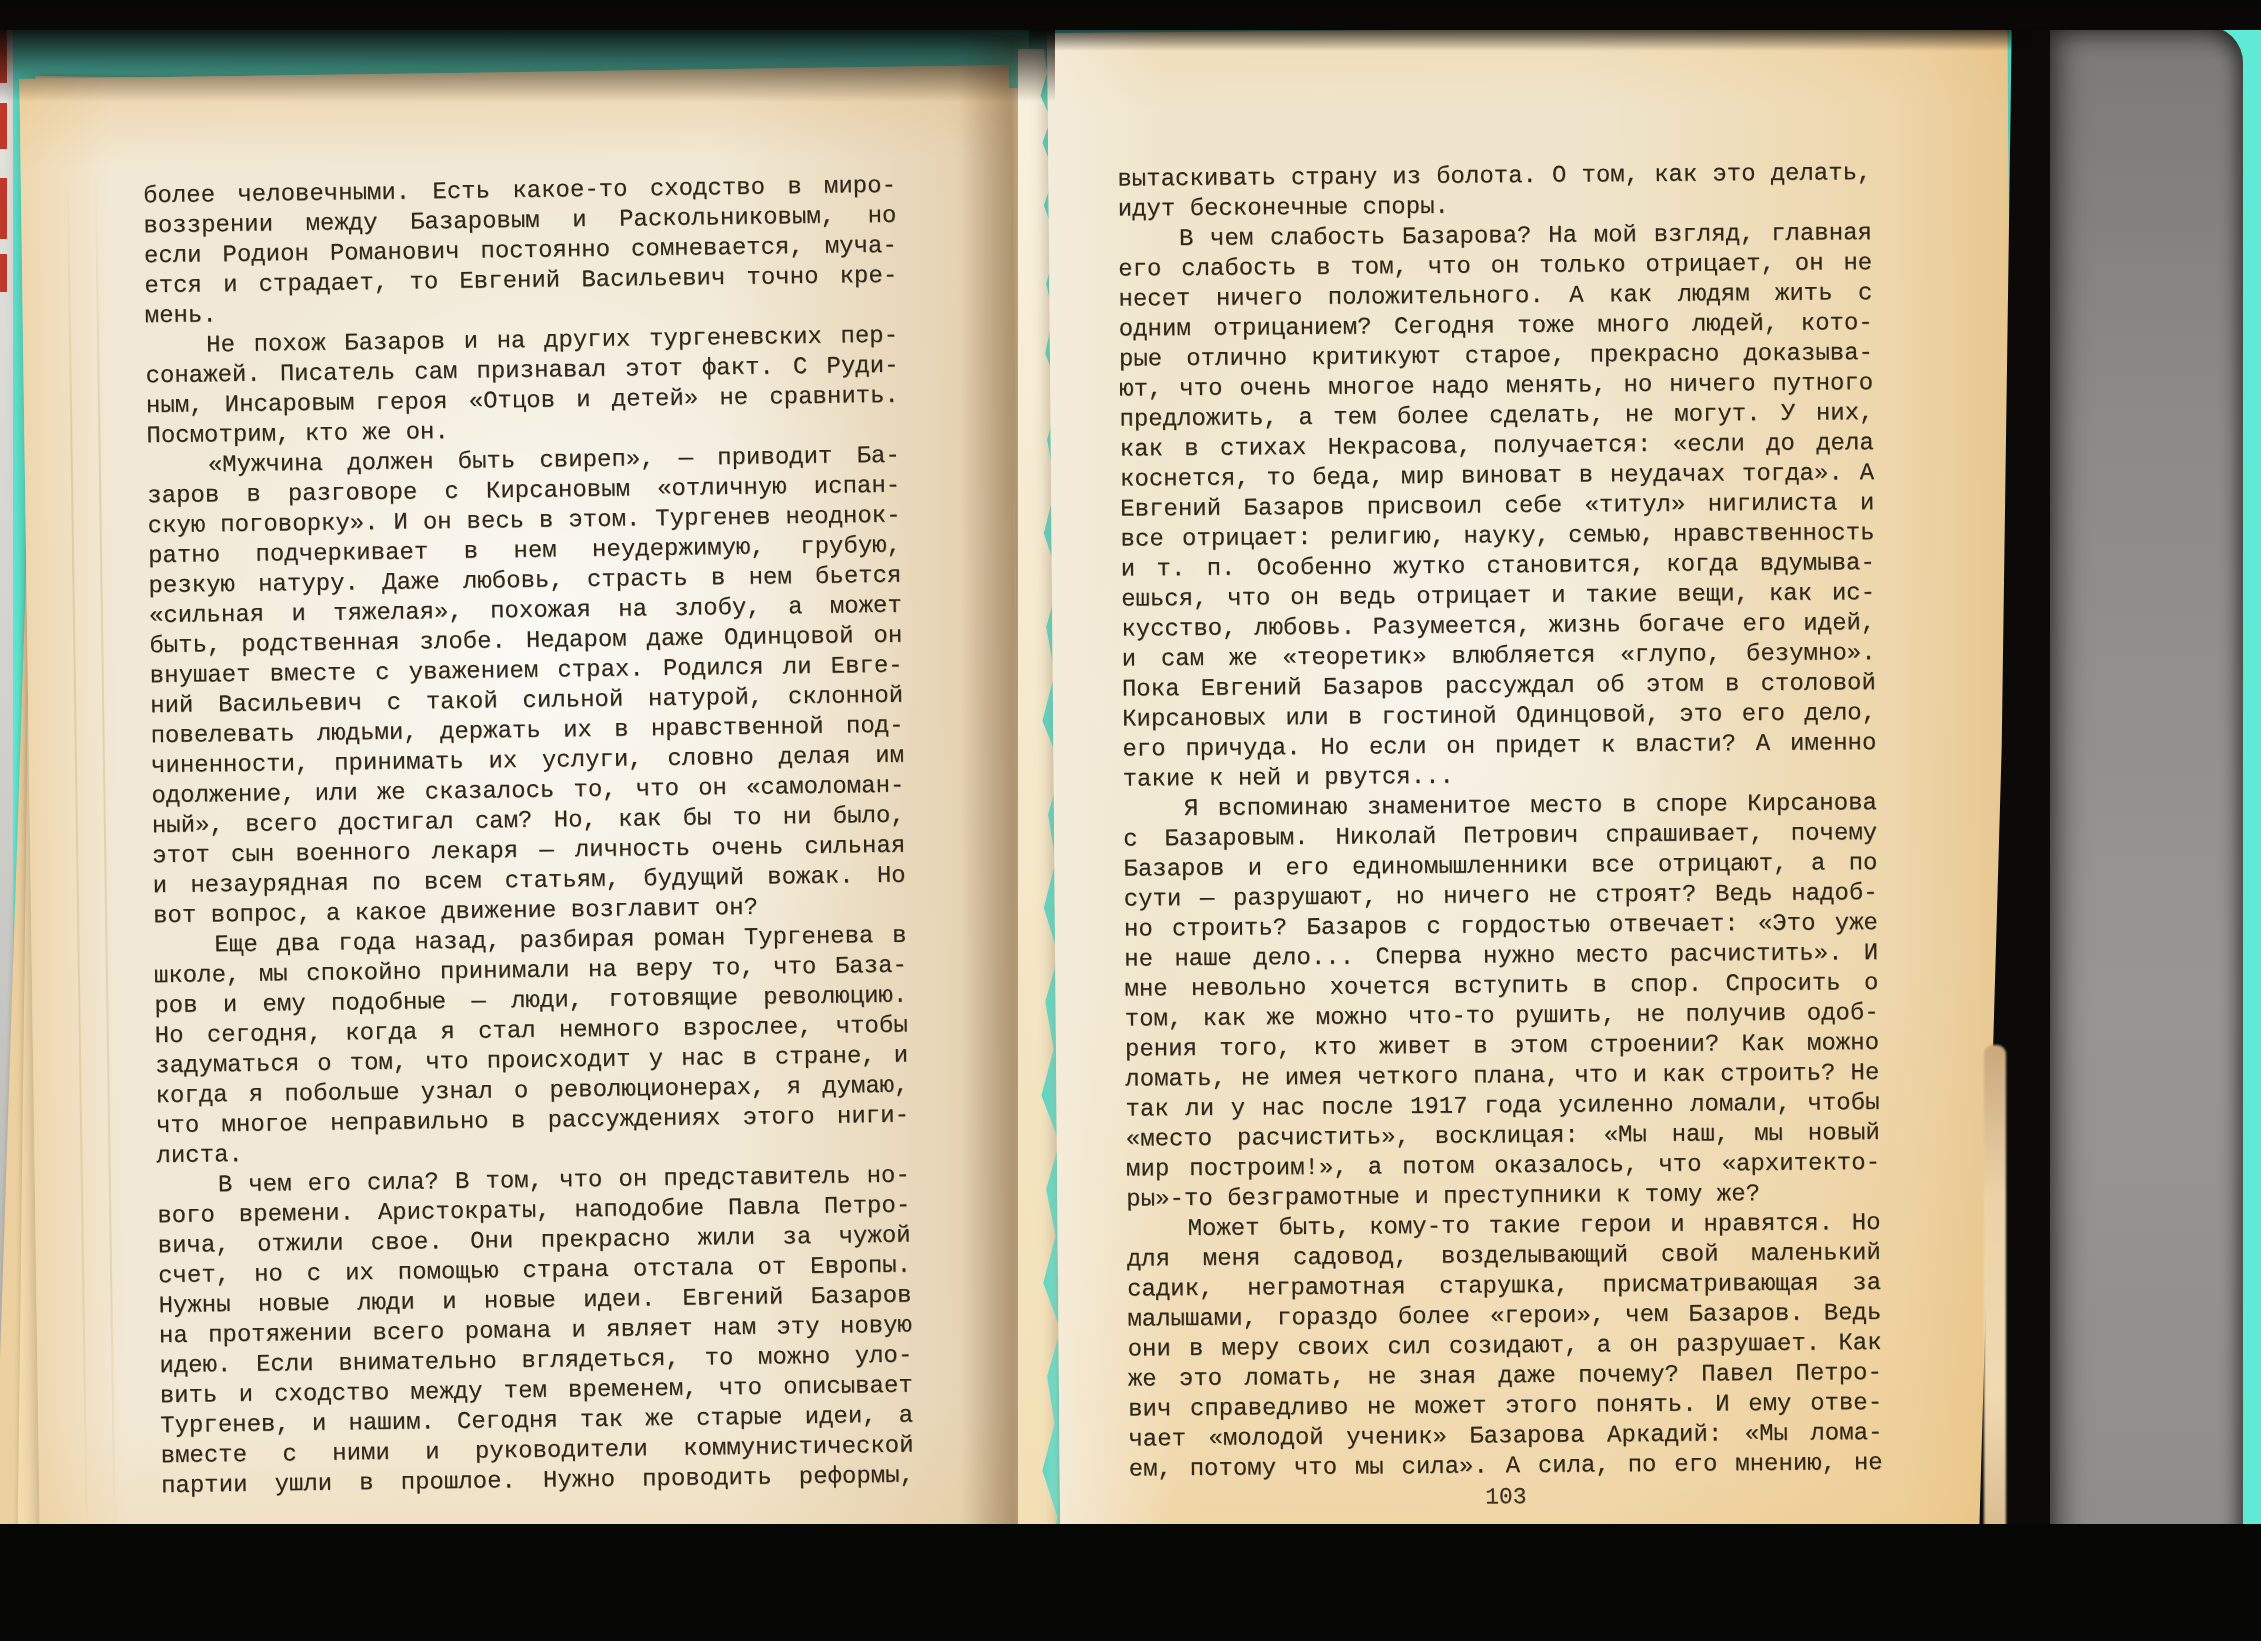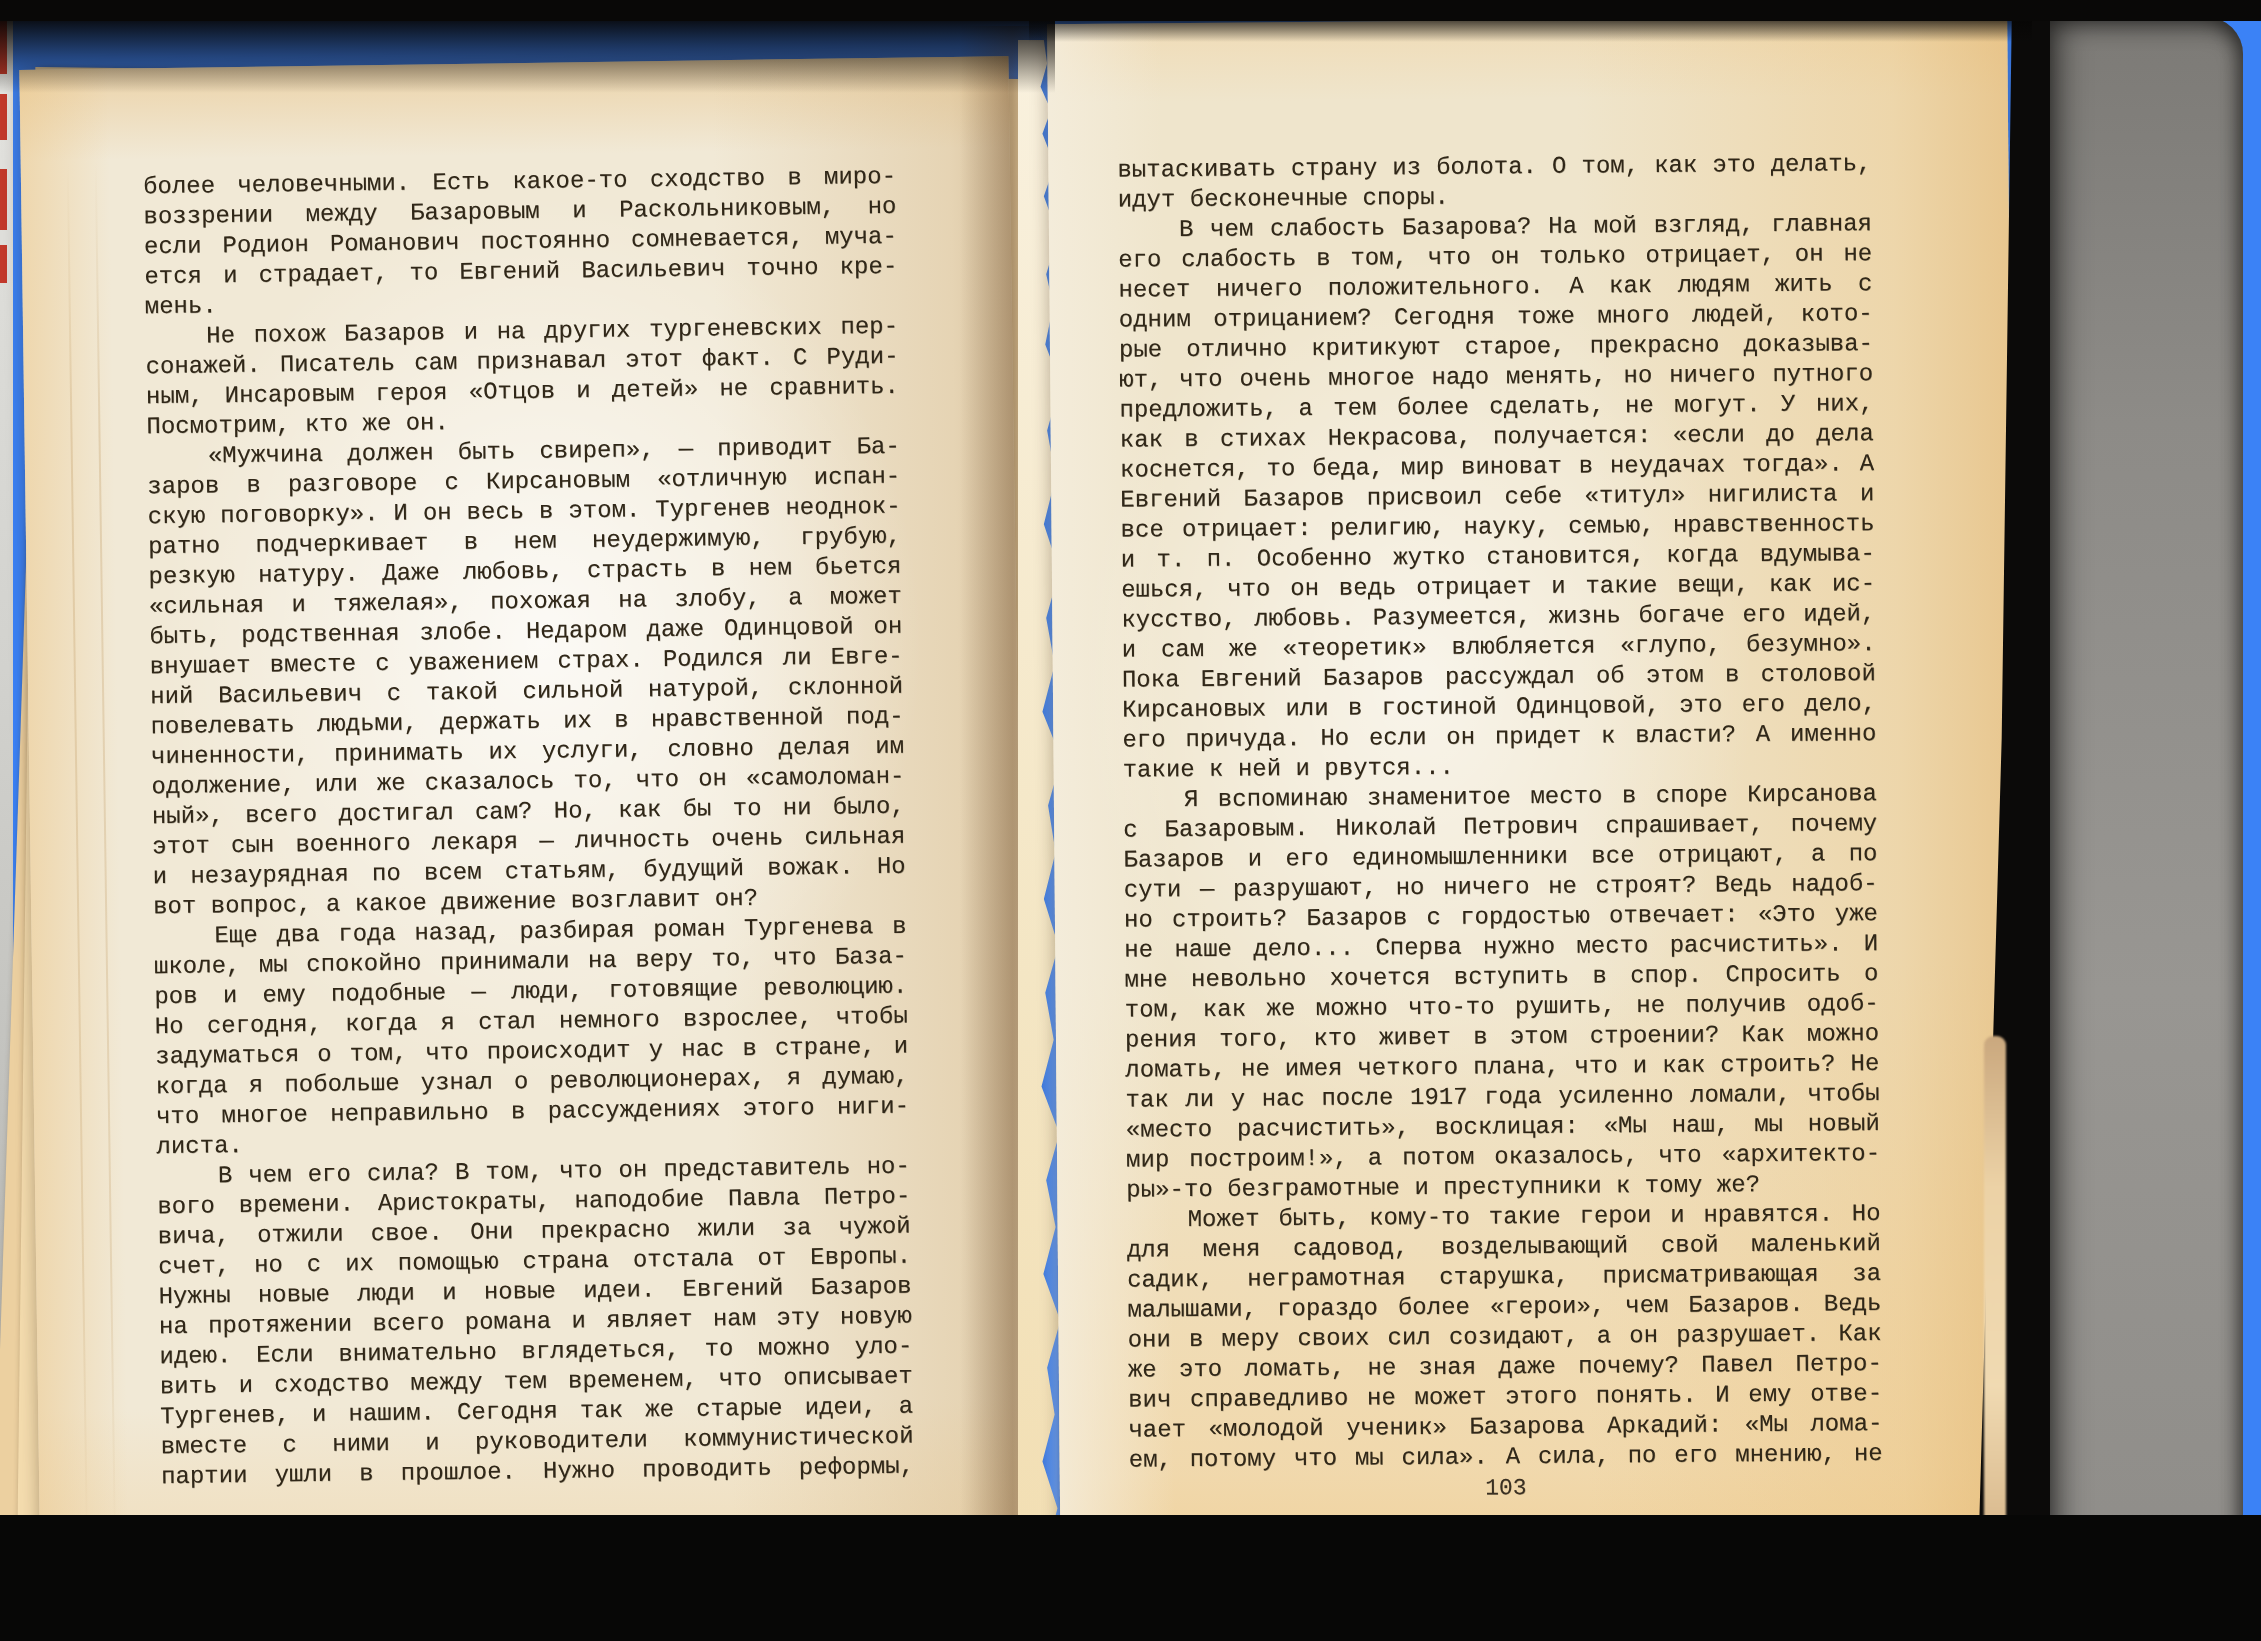--- a/index.html
+++ b/index.html
@@ -1,17 +1,17 @@
 <!DOCTYPE html>
 <html style="font-size:10.6px"><head>
 <meta charset="utf-8">
 <style>
   html,body{margin:0;padding:0;background:#070706;}
-  .stage{position:relative;width:2261px;height:1515px;overflow:hidden;background:#3b82f6;
-         font-family:"Liberation Mono","DejaVu Sans Mono",monospace;}
+  .stage{position:relative;width:2261px;height:1515px;overflow:hidden;background:#5eead4;
+         font-family:"Liberation Mono","DejaVu Sans Mono",monospace;margin-top:9px;}
   .abs{position:absolute;}
 
   
   .bed-left{left:0;top:20px;width:13px;height:1621px;
     background:linear-gradient(180deg,#e4e4e0,#d2d2ce 40%,#b9b9b5 80%,#9c9c98);}
   .bed-corner{left:0;top:1359px;width:435px;height:282px;
     background:linear-gradient(135deg,#d9d9d5 0%,#c6c6c2 45%,#a2a29e 100%);}
 
   
   .red-dash{left:0;width:7.3px;background:#c2392b;filter:blur(0.7px);}

